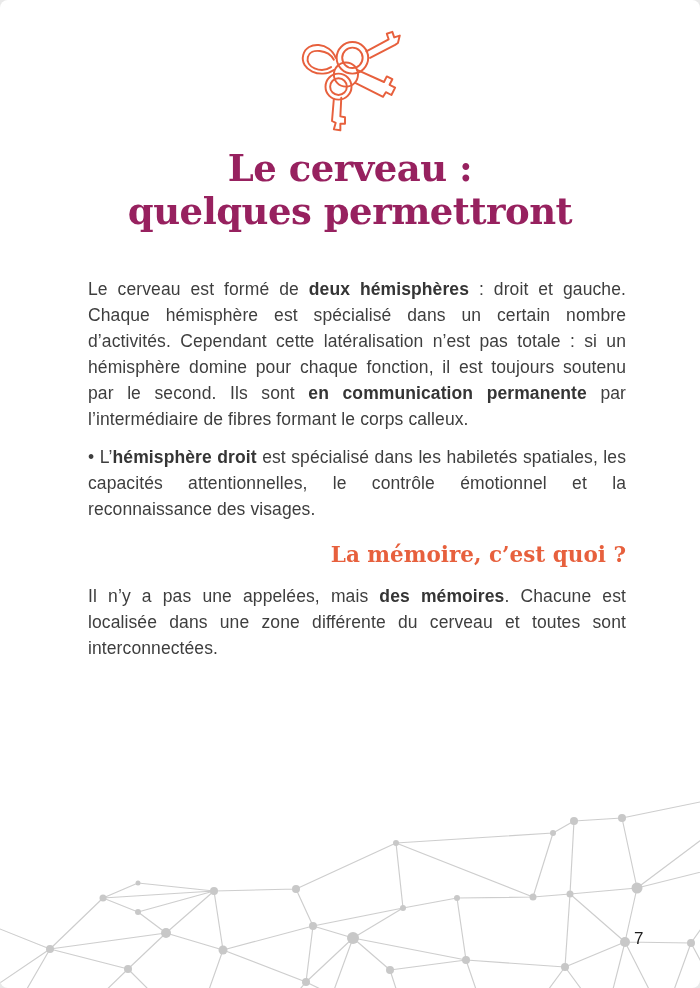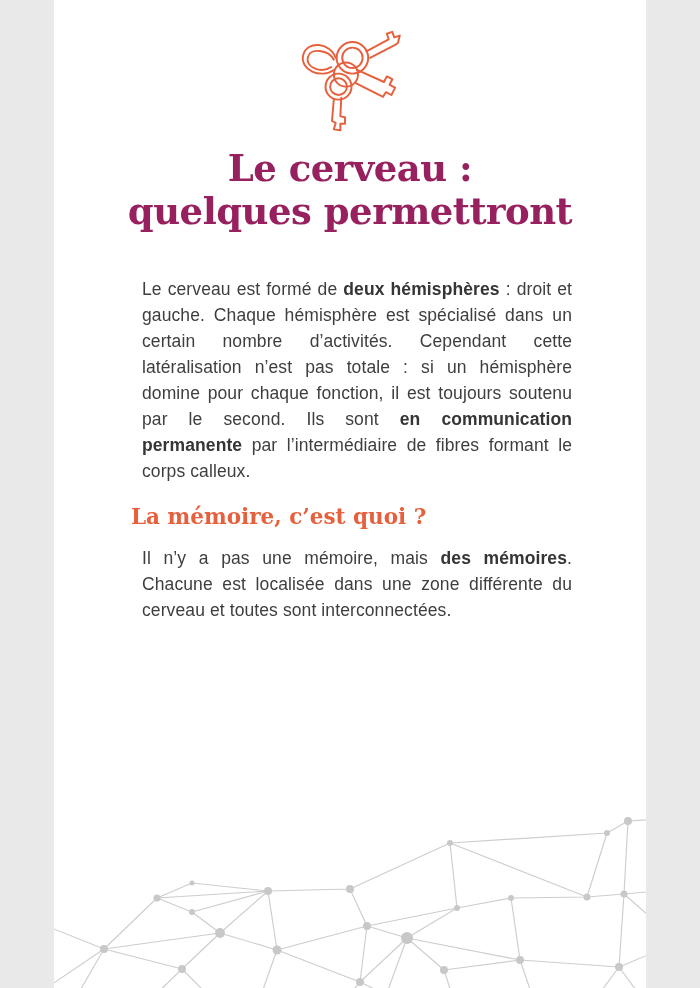--- a/index.html
+++ b/index.html
@@ -1,22 +1,23 @@
 <!DOCTYPE html>
 <html lang="fr"><head>
 <meta charset="utf-8">
 <style>
   html,body{margin:0;padding:0;background:#e9e9e9;}
   .page{
     position:relative;
-    width:592px;height:988px;
+    width:700px;height:988px;
     margin:0 auto;
     background:var(--page-bg,#fff);
     overflow:hidden;
     font-family:"Liberation Sans",sans-serif;
+    border-radius:8px;
   }
   
   .chapter-header{padding-top:30px;text-align:center;}
   .keys-wrap{height:104px;display:flex;justify-content:center;}
   .keys-wrap svg{height:104px;width:auto;}
   .chapter-title{
     margin:13px 0 0;
     font-family:"DejaVu Serif","Liberation Serif",serif;
     font-weight:bold;
     font-size:37px;
@@ -41,21 +42,21 @@
     -webkit-hyphens:auto;
   }
   .body-para b{font-weight:700;color:#353535;margin-top:24px;}
   .section-heading{
     margin:21px 0 16px -11px;
     font-family:"DejaVu Serif","Liberation Serif",serif;
     font-weight:bold;
     font-size:21.5px;
     line-height:24px;
     color:var(--accent-color,#E7603D);
-    text-align:left;
+    text-align:right;
   }
   
   .mesh{
     position:absolute;left:0;bottom:0;
     width:700px;height:215px;
     z-index:1;pointer-events:none;
   }
   .mesh path{stroke:var(--mesh-color,#C8C8C8);stroke-width:1.15;fill:none;opacity:.9;}
   .mesh circle{fill:var(--mesh-color,#C8C8C8);stroke:none;}
   .page-number{
@@ -90,22 +91,23 @@
       </svg>
     </div>
     <h1 class="chapter-title">
       <span class="line">Le cerveau :</span>
       <span class="line">quelques permettront</span>
     </h1>
   </header>
 
   <main class="content">
       <p class="body-para"><span>Le cerveau est formé de </span><b>deux hémisphères</b><span> : droit et gauche. Chaque hémisphère est spécialisé dans un certain nombre d’activités. Cependant cette latéralisation n’est pas totale : si un hémisphère domine pour chaque fonction, il est toujours soutenu par le second. Ils sont </span><b>en communication permanente</b><span> par l’intermédiaire de fibres formant le corps calleux.</span></p>
+      <p class="body-para"><span>• L’</span><b>hémisphère droit</b><span> est spécialisé dans les habiletés spatiales, les capacités attentionnelles, le contrôle émotionnel et la reconnaissance des visages.</span></p>
       <p class="section-heading"><span>La mémoire, c’est quoi ?</span></p>
-      <p class="body-para"><span>Il n’y a pas une mémoire, mais </span><b>des mémoires</b><span>. Chacune est localisée dans une zone différente du cerveau et toutes sont interconnectées.</span></p>
+      <p class="body-para"><span>Il n’y a pas une appelées, mais </span><b>des mémoires</b><span>. Chacune est localisée dans une zone différente du cerveau et toutes sont interconnectées.</span></p>
     </main>
 
   <svg class="mesh" viewBox="0 0 700 215" xmlns="http://www.w3.org/2000/svg">
     <path d="M-15 150 L50 176 M50 176 L103 125 M50 176 L166 160 M50 176 L128 196 M50 176 L-12 218 M50 176 L20 228
              M103 125 L138 110 M103 125 L138 139 M103 125 L214 118 M138 110 L214 118 M138 139 L166 160 M138 139 L214 118
              M214 118 L166 160 M214 118 L223 177 M214 118 L296 116 M166 160 L128 196 M166 160 L223 177
              M128 196 L95 228 M128 196 L160 228 M223 177 L205 228 M223 177 L306 209 M223 177 L313 153
              M296 116 L313 153 M296 116 L396 70 M313 153 L353 165 M313 153 L306 209 M313 153 L403 135
              M306 209 L290 228 M306 209 L345 228 M306 209 L353 165
              M353 165 L390 197 M353 165 L403 135 M353 165 L466 187 M353 165 L330 228

